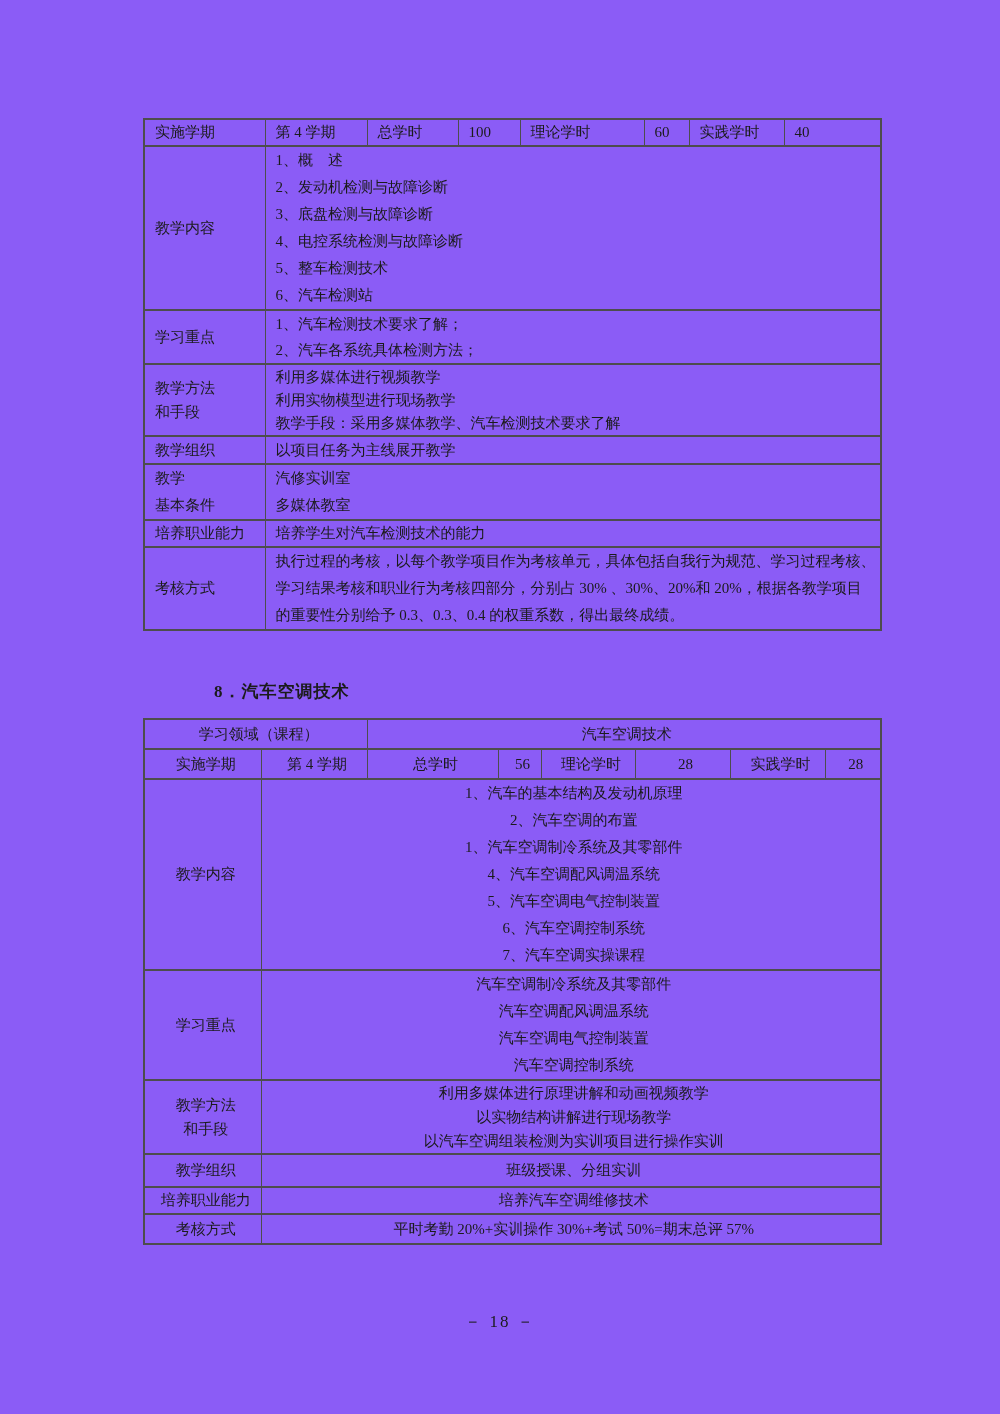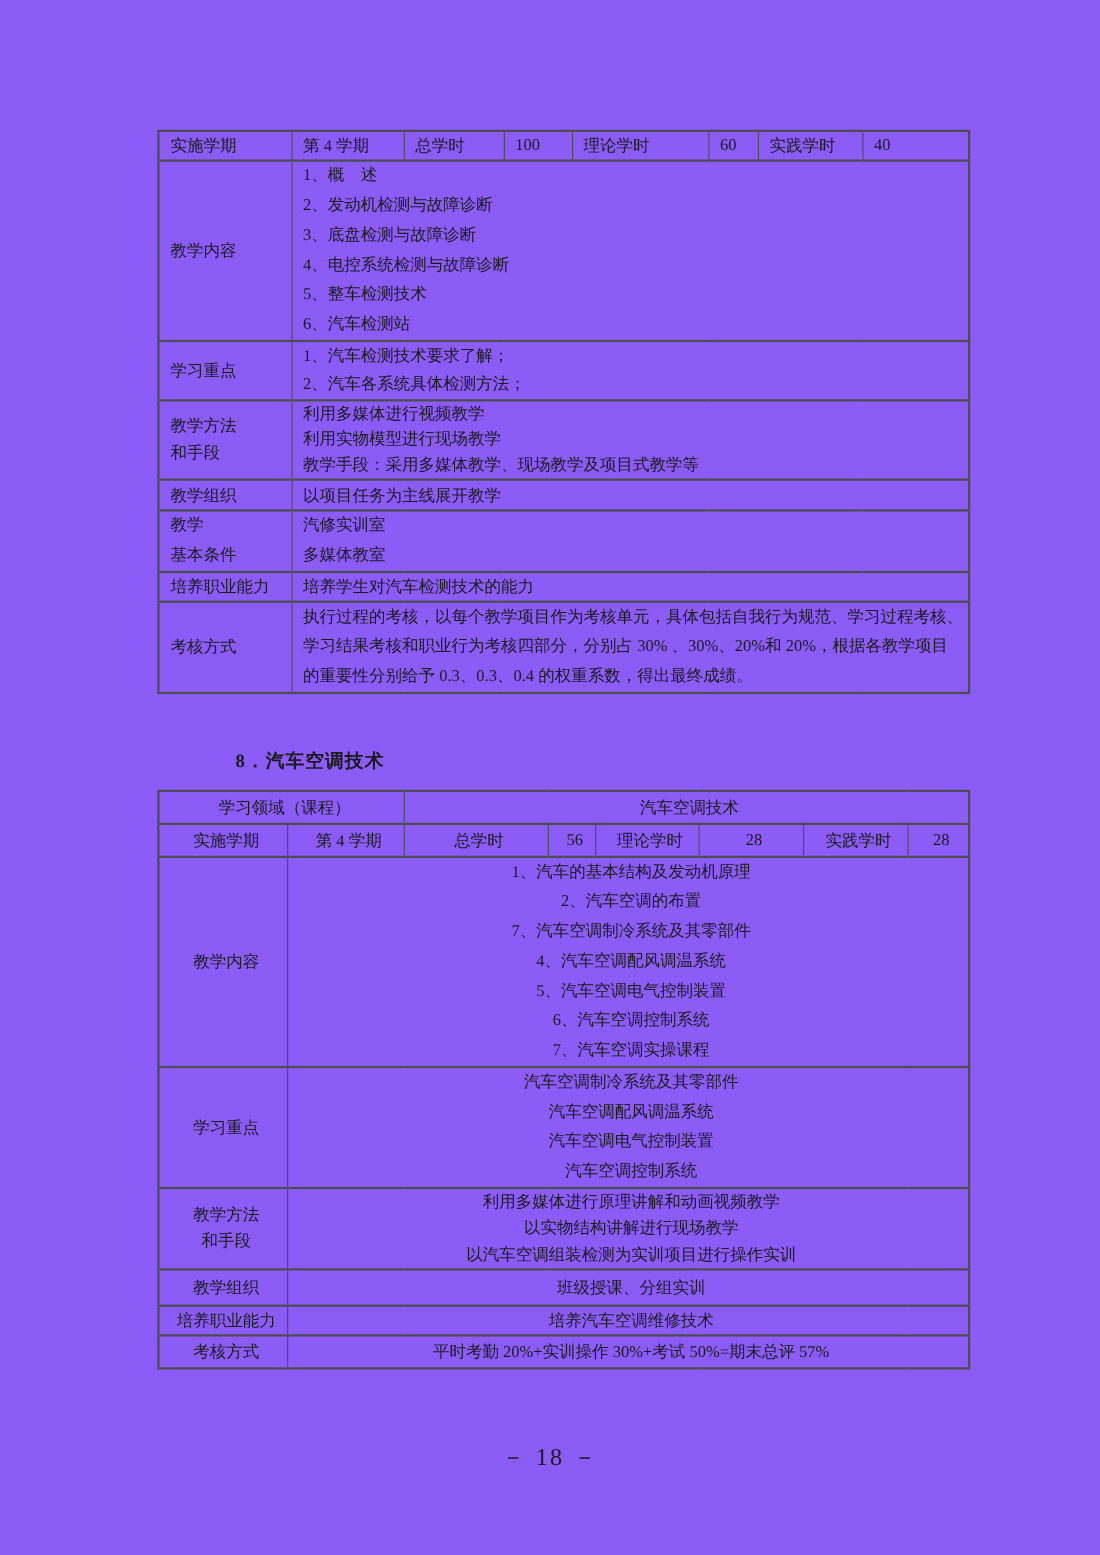--- a/index.html
+++ b/index.html
@@ -26,21 +26,21 @@
   .lh24 .line{line-height:24px;}
   .lh23 .line{line-height:23px;}
   #t1{left:143px;top:118px;width:737px;}
   #t2{left:143px;top:718px;width:737px;text-align:center;}
   .heading{
     position:absolute;left:214px;top:680px;
     font-size:17px;font-weight:bold;letter-spacing:1px;
   }
   .pagenum{
     position:absolute;left:0;top:1310px;width:1000px;
-    text-align:center;font-size:22px;letter-spacing:2px;
+    text-align:center;font-size:17px;letter-spacing:2px;
   }
 </style>
 </head>
 <body>
 
 <div class="page">
 
   <table class="doc" id="t1">
     <colgroup>
       <col style="width:121px">
@@ -82,21 +82,21 @@
       </td>
     </tr>
     <tr style="height:72px">
       <td class="lab lh24">
         <div class="line">教学方法</div>
         <div class="line">和手段</div>
       </td>
       <td class="con lh23" colspan="7">
         <div class="line">利用多媒体进行视频教学</div>
         <div class="line">利用实物模型进行现场教学</div>
-        <div class="line">教学手段：采用多媒体教学、现场教学及项目式教学等</div>
+        <div class="line">教学手段：采用多媒体教学、汽车检测技术要求了解</div>
       </td>
     </tr>
     <tr style="height:28px">
       <td class="lab">教学组织</td>
       <td class="con" colspan="7">以项目任务为主线展开教学</td>
     </tr>
     <tr style="height:55px">
       <td class="lab">
         <div class="line">教学</div>
         <div class="line">基本条件</div>
@@ -147,21 +147,21 @@
       <td>理论学时</td>
       <td>28</td>
       <td>实践学时</td>
       <td>28</td>
     </tr>
     <tr style="height:190px">
       <td class="lab">教学内容</td>
       <td class="con" colspan="7">
         <div class="line">1、汽车的基本结构及发动机原理</div>
         <div class="line">2、汽车空调的布置</div>
-        <div class="line">7、汽车空调制冷系统及其零部件</div>
+        <div class="line">1、汽车空调制冷系统及其零部件</div>
         <div class="line">4、汽车空调配风调温系统</div>
         <div class="line">5、汽车空调电气控制装置</div>
         <div class="line">6、汽车空调控制系统</div>
         <div class="line">7、汽车空调实操课程</div>
       </td>
     </tr>
     <tr style="height:110px">
       <td class="lab">学习重点</td>
       <td class="con" colspan="7">
         <div class="line">汽车空调制冷系统及其零部件</div>

